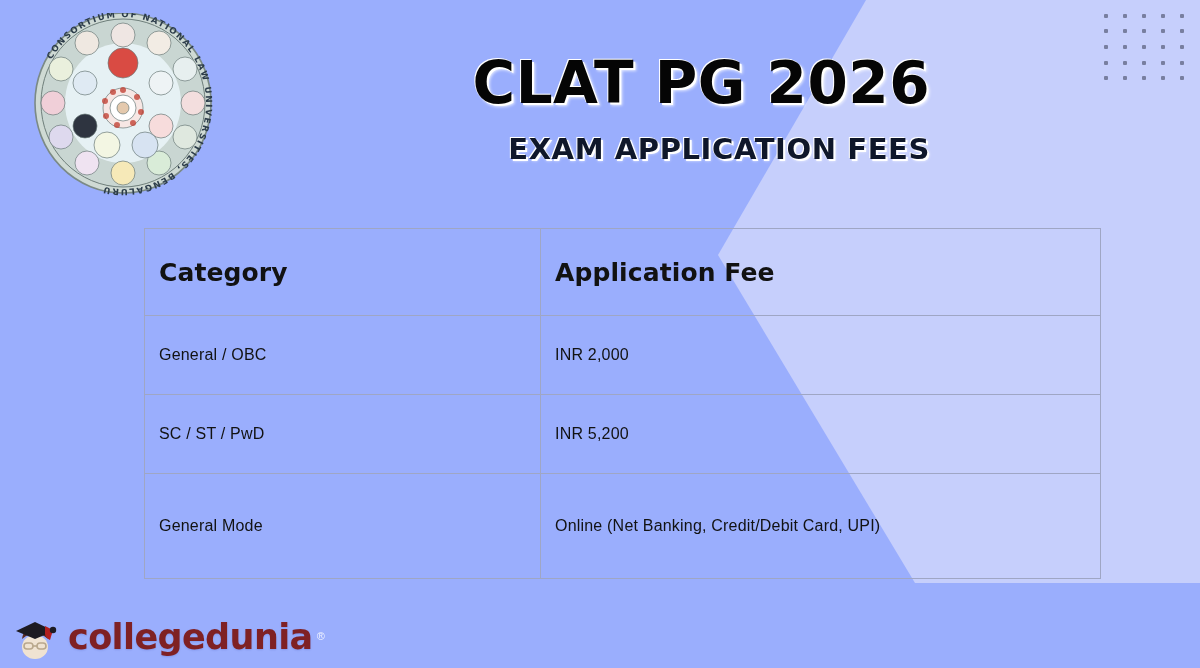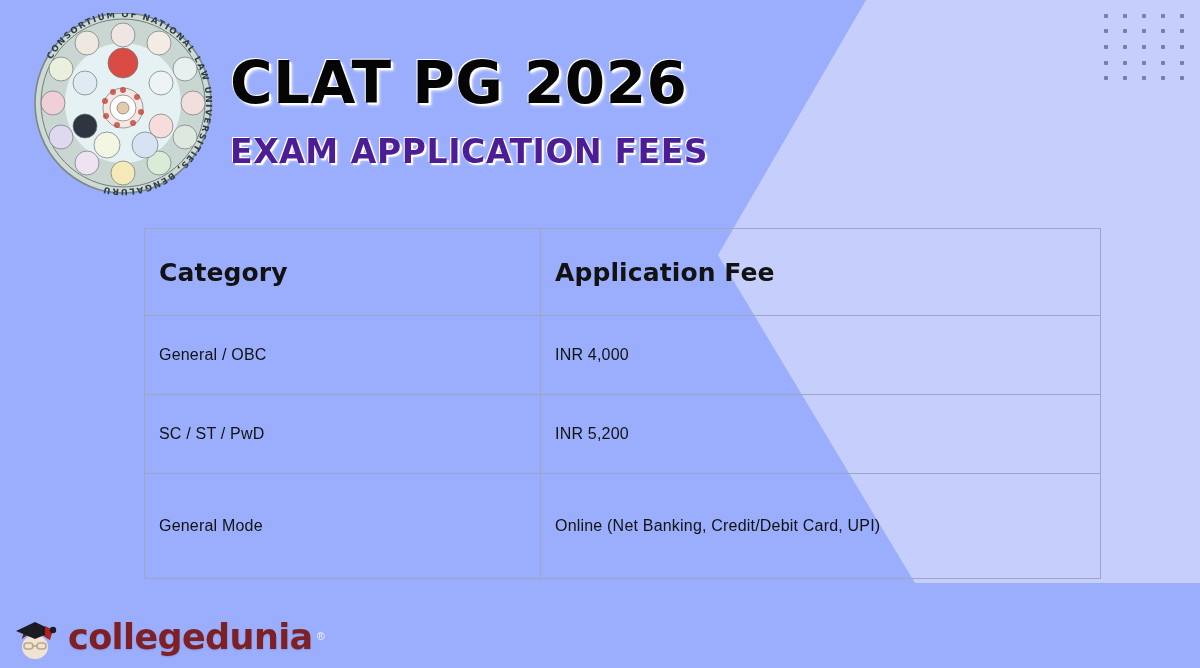--- a/index.html
+++ b/index.html
@@ -56,41 +56,41 @@
     width: 205px;
     height: 183px;
   }
 
   
   #title-block {
     position: absolute;
     left: 230px;
     top: 52px;
     width: 700px;
-    text-align: left;
+    text-align: right;
   }
   #main-title {
     font-family: "DejaVu Sans", sans-serif;
     font-size: 58px;
     font-weight: 800;
     letter-spacing: .5px;
     color: #050505;
     text-shadow:
        2px 2px 0 #ffffff,
       -1px -1px 0 #ffffff,
        3px 3px 3px rgba(255,255,255,.75);
     line-height: 1.08;
   }
   #sub-title {
     margin-top: 17px;
     font-family: "DejaVu Sans", sans-serif;
-    font-size: 33px;
+    font-size: 29px;
     font-weight: 800;
     letter-spacing: .6px;
-    color: #4c1d95;
+    color: #0f172a;
     text-shadow:
        2px 2px 0 #ffffff,
       -1px -1px 0 #ffffff,
        2px 2px 3px rgba(255,255,255,.7);
   }
 
   
   #fee-table {
     position: absolute;
     left: 144px;
@@ -253,21 +253,21 @@
   <table id="fee-table">
     <thead>
       <tr>
         <th>Category</th>
         <th class="fee-col">Application Fee</th>
       </tr>
     </thead>
     <tbody>
       <tr>
         <td>General / OBC</td>
-        <td class="fee-col">INR 4,000</td>
+        <td class="fee-col">INR 2,000</td>
       </tr>
       <tr>
         <td>SC / ST / PwD</td>
         <td class="fee-col">INR 5,200</td>
       </tr>
       <tr class="row-payment">
         <td>General Mode</td>
         <td class="fee-col mode-value">Online (Net Banking, Credit/Debit Card, UPI)</td>
       </tr>
     </tbody>

